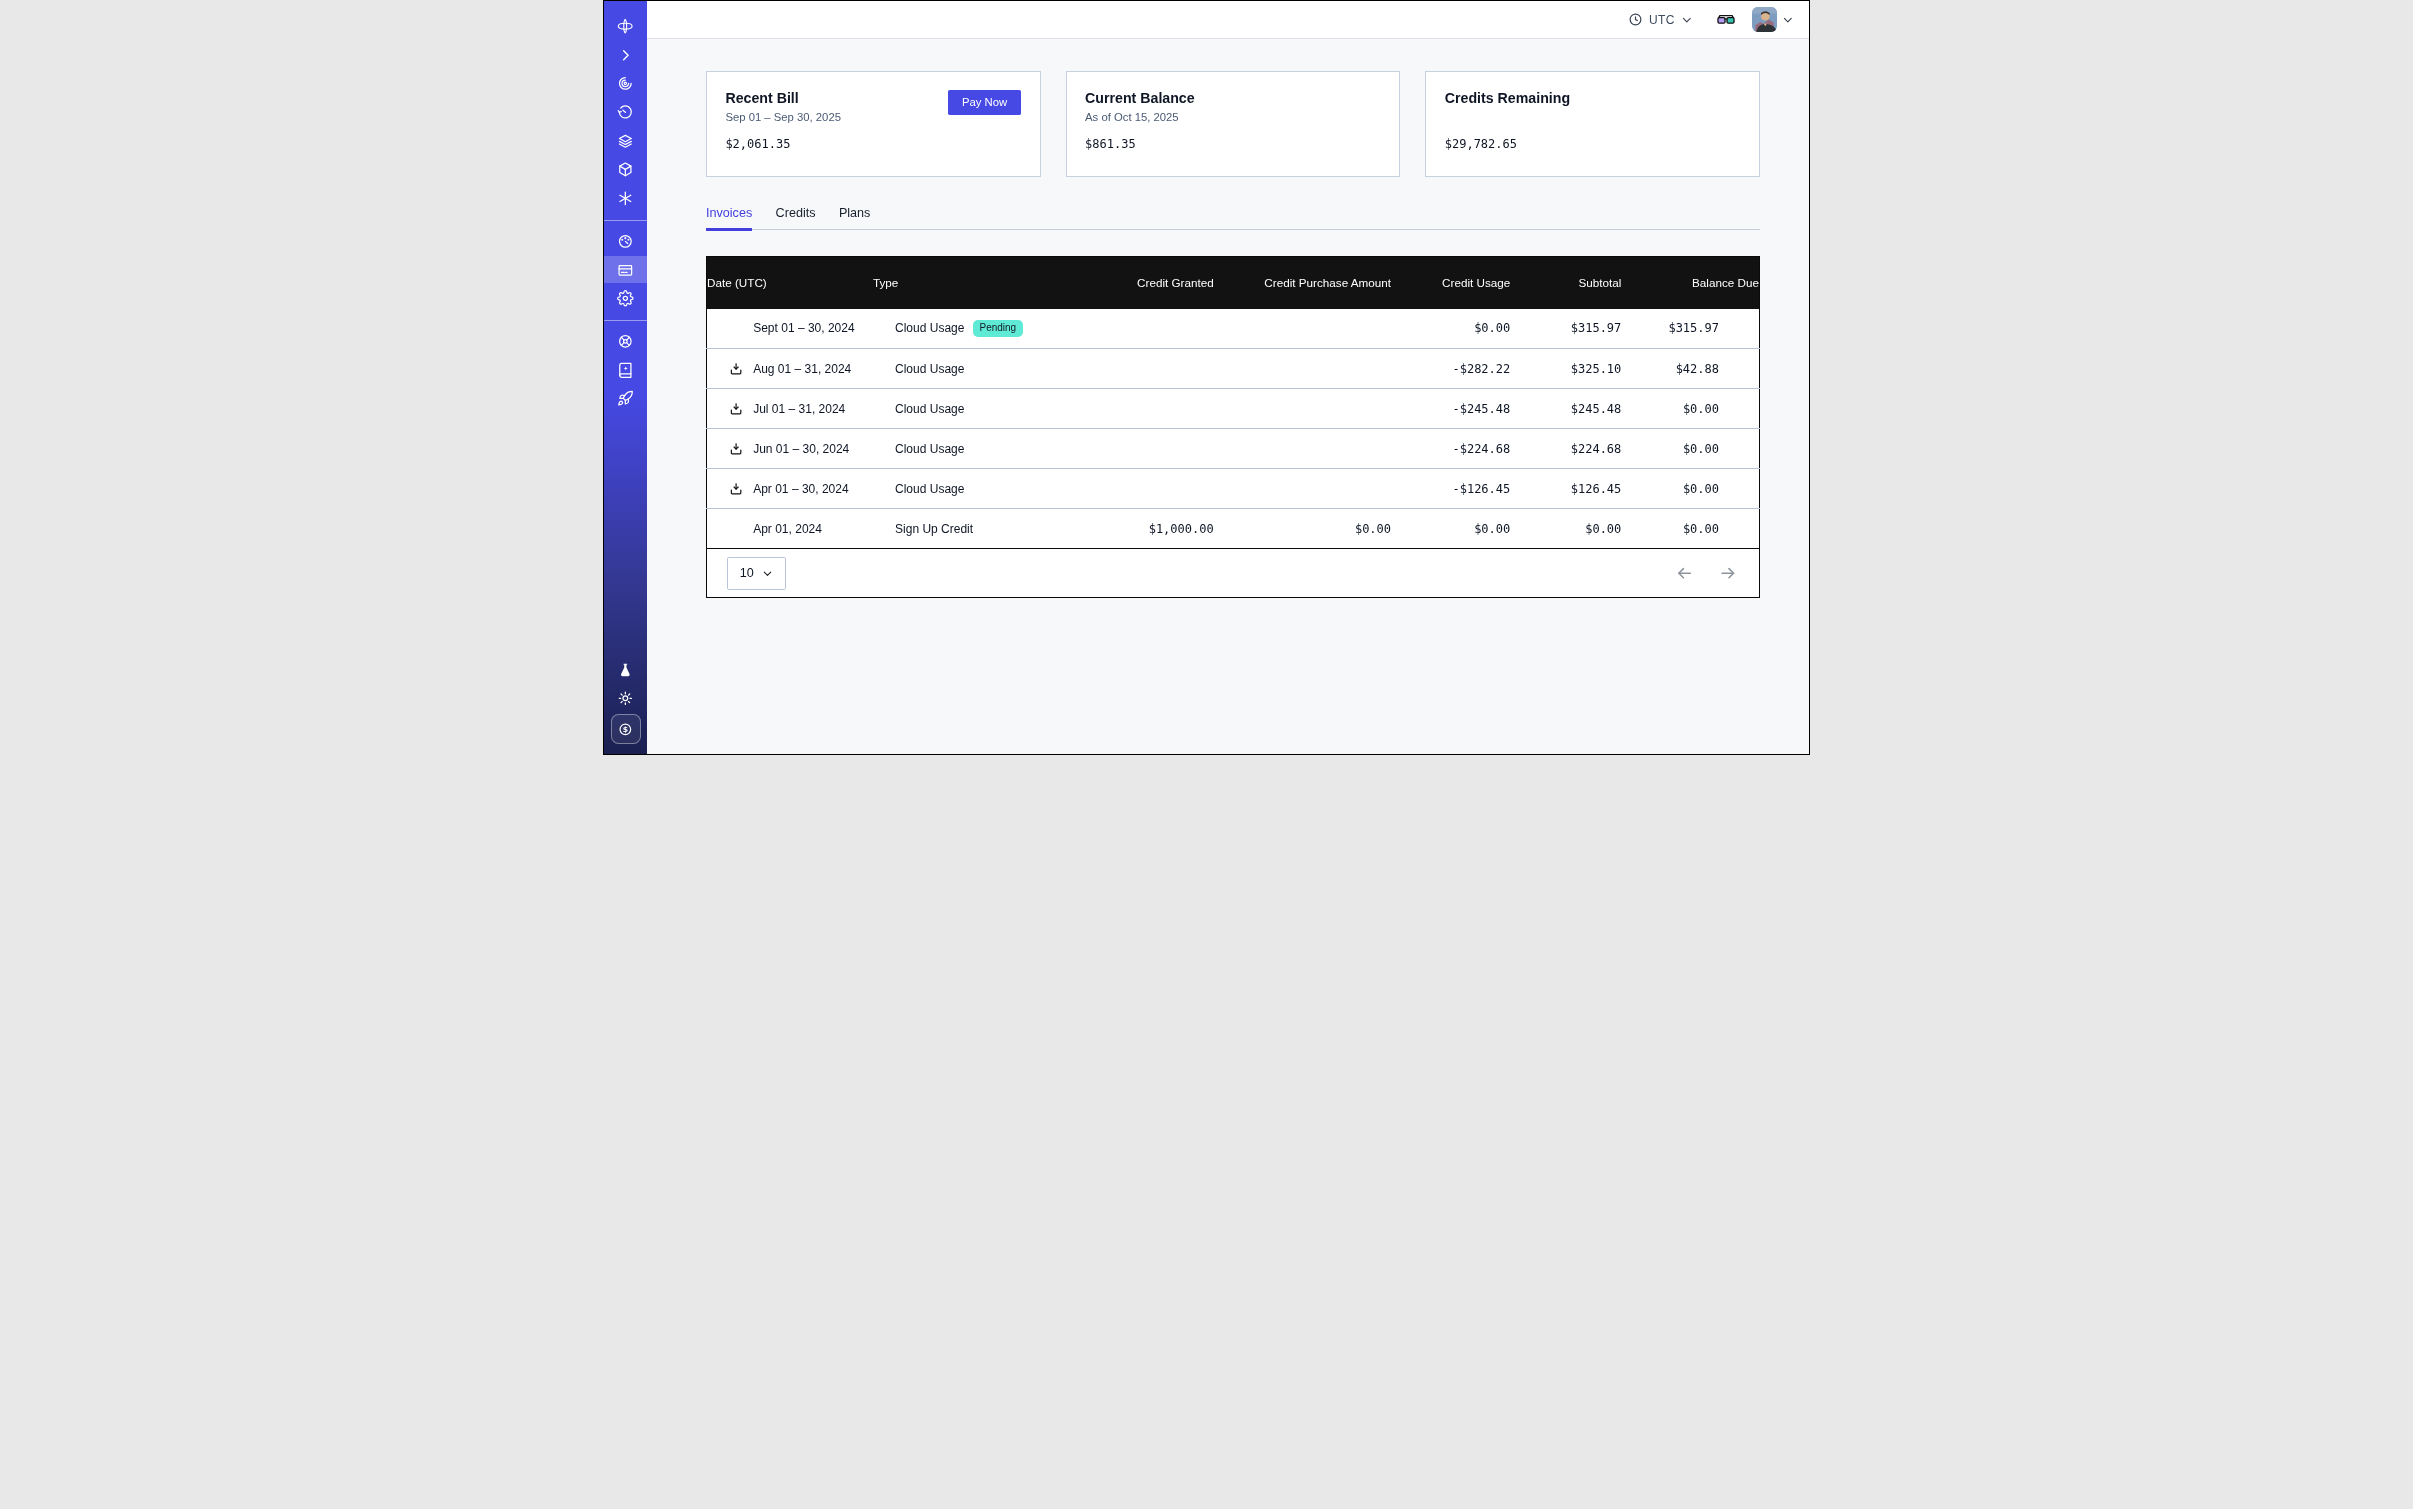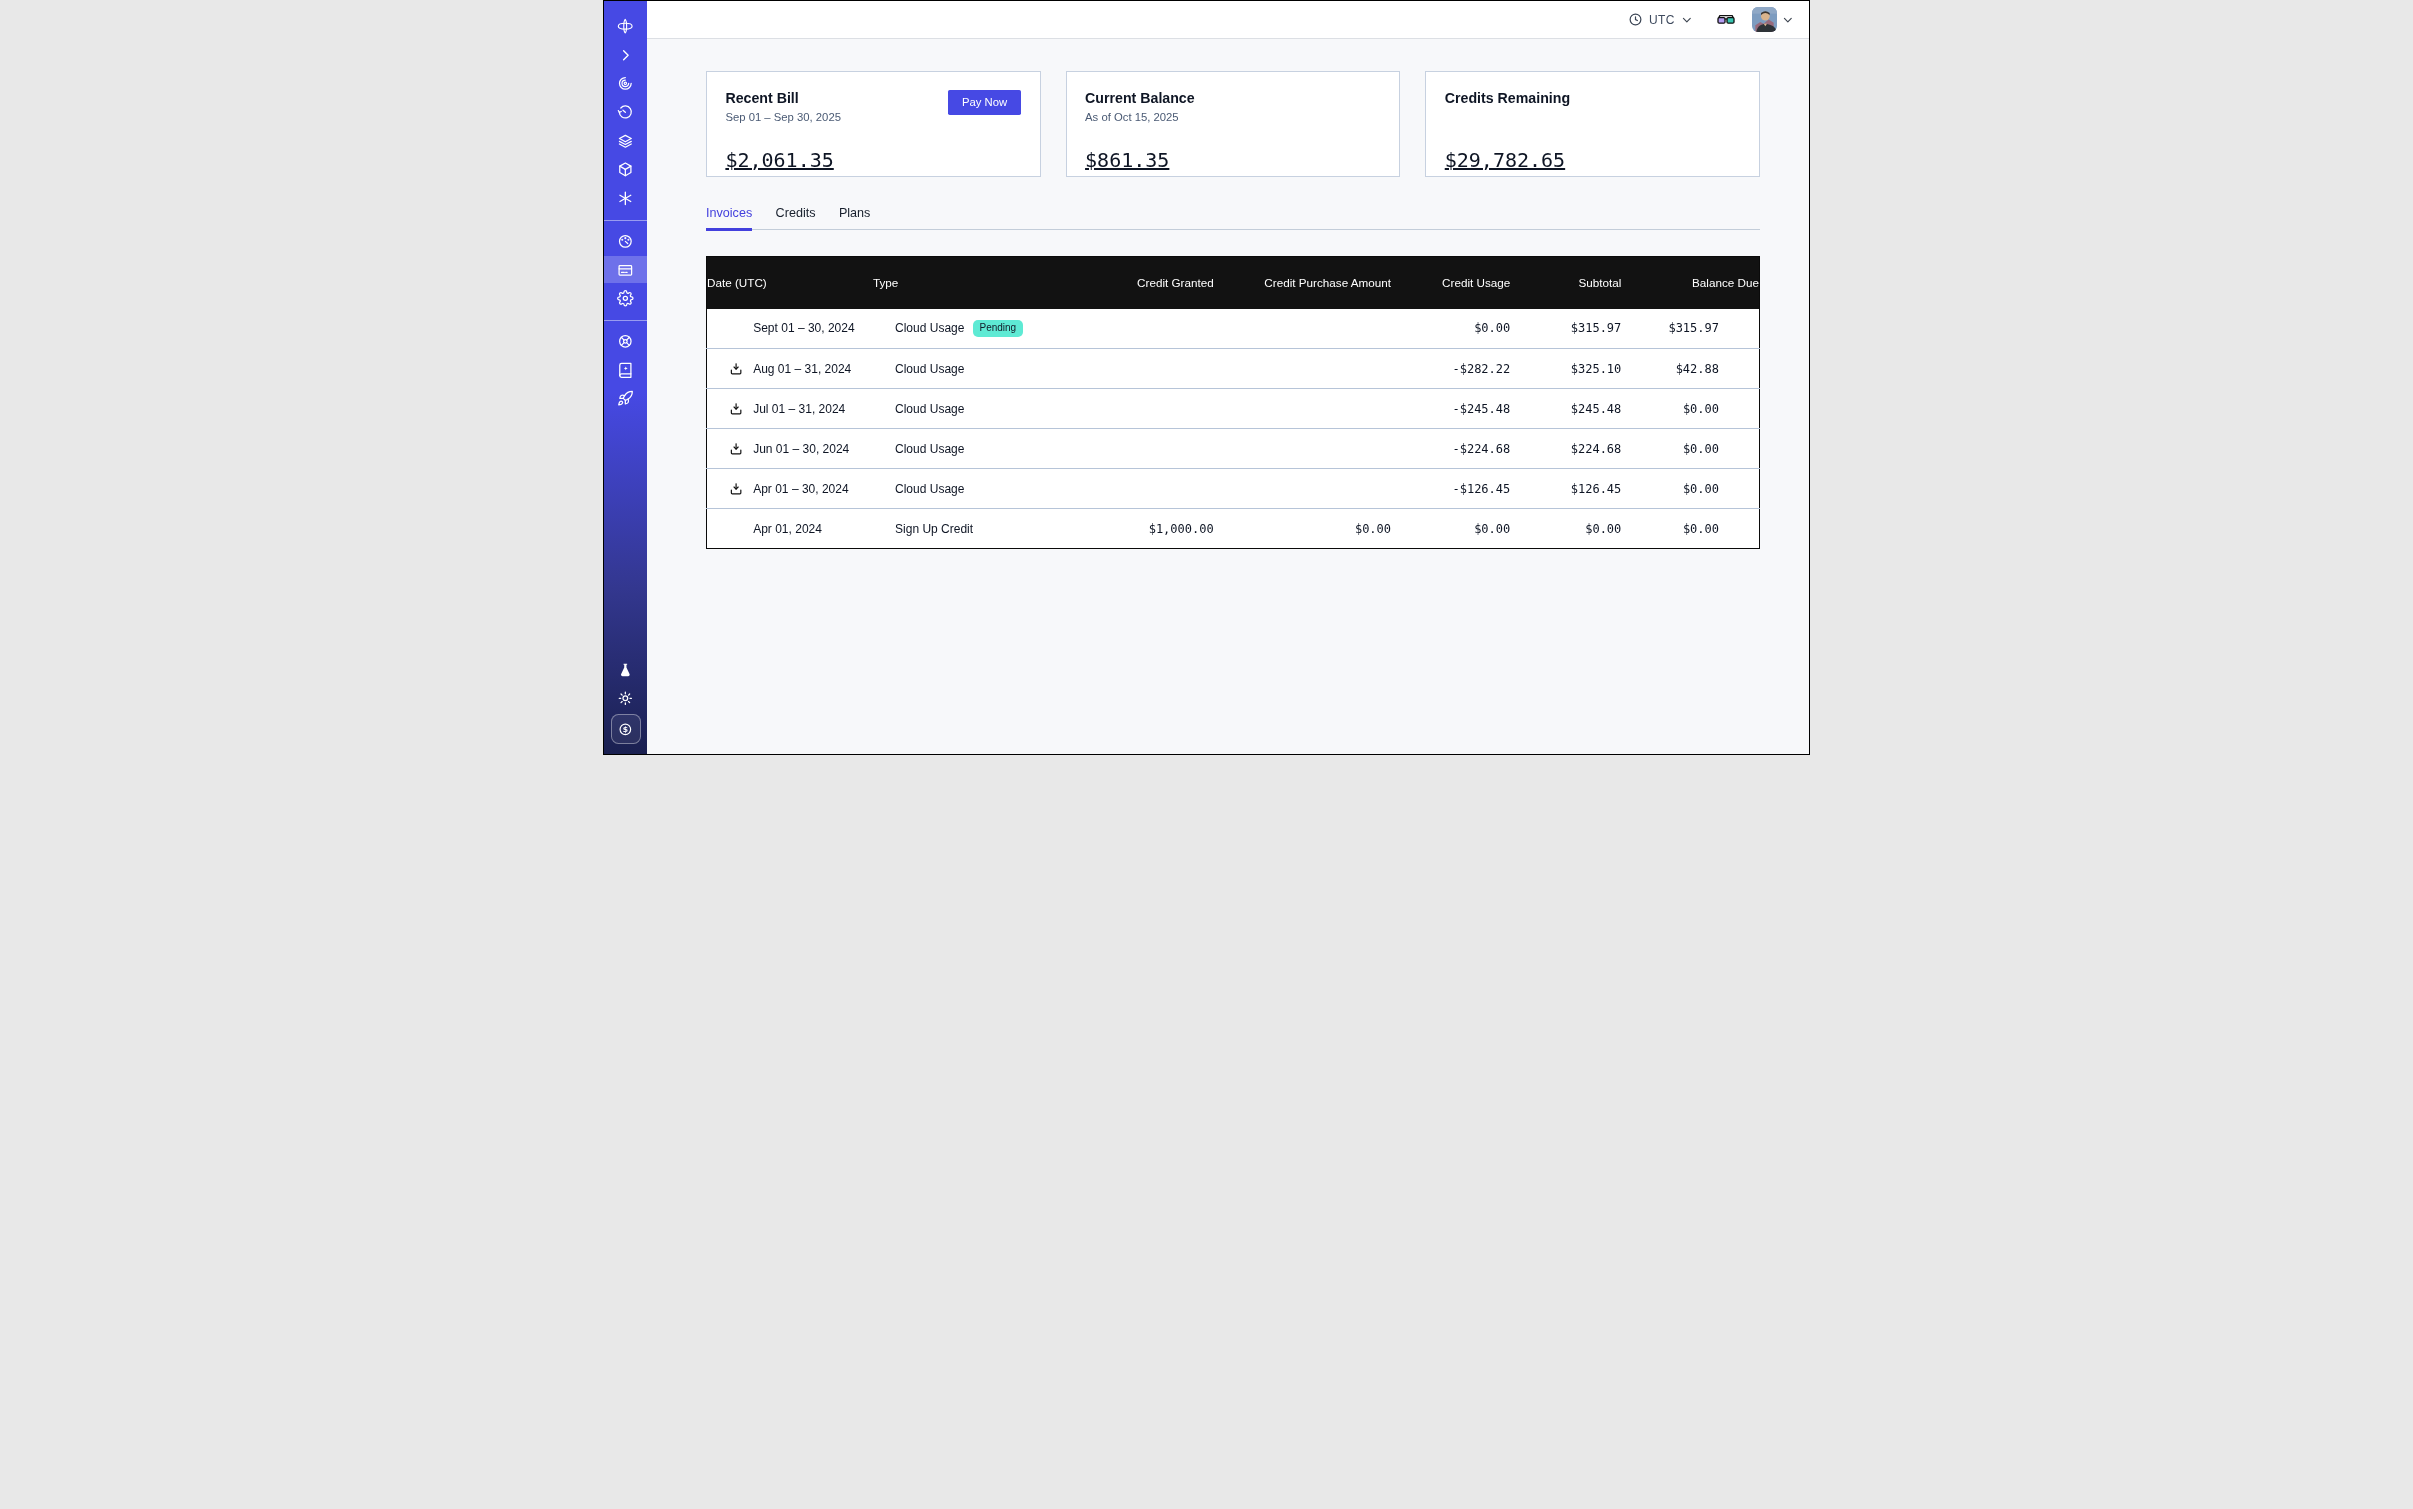--- a/index.html
+++ b/index.html
@@ -46,21 +46,21 @@
   .main { flex:1 1 auto; overflow:hidden; padding:0 49px 0 59px; }
   .page-title { font-size:28.5px; font-weight:700; color:#0c1220; margin-top:35px; letter-spacing:0.2px; }
   
   .cards { display:flex; gap:25px; margin-top:32px; }
   .card {
     width:336px; height:106px; background:#fff; border:0.8px solid #c7d1e0;
     padding:17.6px 18.4px; position:relative;
   }
   .card-title { font-size:14.2px; font-weight:700; color:#0e1524; }
   .card-sub { font-size:11.3px; color:#4a5a74; margin-top:5.9px; min-height:14.2px; }
-  .card-amount { font-family:"DejaVu Sans Mono", monospace; font-size:20px; color:#0e1524; margin-top:22px;text-decoration:underline; }
+  .card-amount { font-family:"DejaVu Sans Mono", monospace; font-size:12px; color:#0e1524; margin-top:11px; }
   .pay-btn {
     position:absolute; top:17.6px; right:18.4px; background:#4649e4; color:#fff;
     font-size:11.3px; border:none; padding:6.7px 14.2px; cursor:pointer; border-radius:1.7px;
     font-family:"Liberation Sans", sans-serif;
   }
   
   .tabs { display:flex; gap:23.4px; margin-top:29px; border-bottom:0.8px solid #c3cdd9; }
   .tab { font-size:12.6px; padding-bottom:9.2px; cursor:pointer; color:#18202d; position:relative; }
   .tab.active { color:#4340dd; }
   .tab.active::after { content:""; position:absolute; left:0; right:0; bottom:-1.7px; height:2.5px; background:#4340dd; }
@@ -440,18 +440,44 @@
                 <div class="type-cell">
               <span>Sign Up Credit</span>
                 </div>
               </td>
             <td class="r mono green">$1,000.00</td>
             <td class="r mono">$0.00</td>
             <td class="r mono usage-blue">$0.00</td>
             <td class="r mono">$0.00</td>
             <td class="r mono pad-r">$0.00</td>
           </tr>
+          <tr class="pagination-row">
+            <td colspan="7">
+              <div class="pager">
+                <div class="page-size">
+                  <span class="num">10</span>
+                  <svg width="11" height="11" viewBox="0 0 24 24" fill="none" stroke="#22282f" stroke-width="2.6" stroke-linecap="round" stroke-linejoin="round">
+                    <polyline points="5 9 12 16 19 9"></polyline>
+                  </svg>
+                </div>
+                <div class="nav-arrows">
+                  <span class="arrow-btn">
+                    <svg width="18.4" height="18.4" viewBox="0 0 24 24" fill="none" stroke="#8d939c" stroke-width="2" stroke-linecap="round" stroke-linejoin="round">
+                      <path d="M20 12H5"></path>
+                        <path d="M11 6l-6 6 6 6"></path>
+                    </svg>
+                    </span>
+                  <span class="arrow-btn">
+                    <svg width="18.4" height="18.4" viewBox="0 0 24 24" fill="none" stroke="#8d939c" stroke-width="2" stroke-linecap="round" stroke-linejoin="round">
+                      <path d="M4 12h15"></path>
+                        <path d="M13 6l6 6-6 6"></path>
+                    </svg>
+                    </span>
+                </div>
+              </div>
+            </td>
+          </tr>
         </tbody>
       </table>
     </main>
   </div>
 </div>
 
 
 </body></html>

